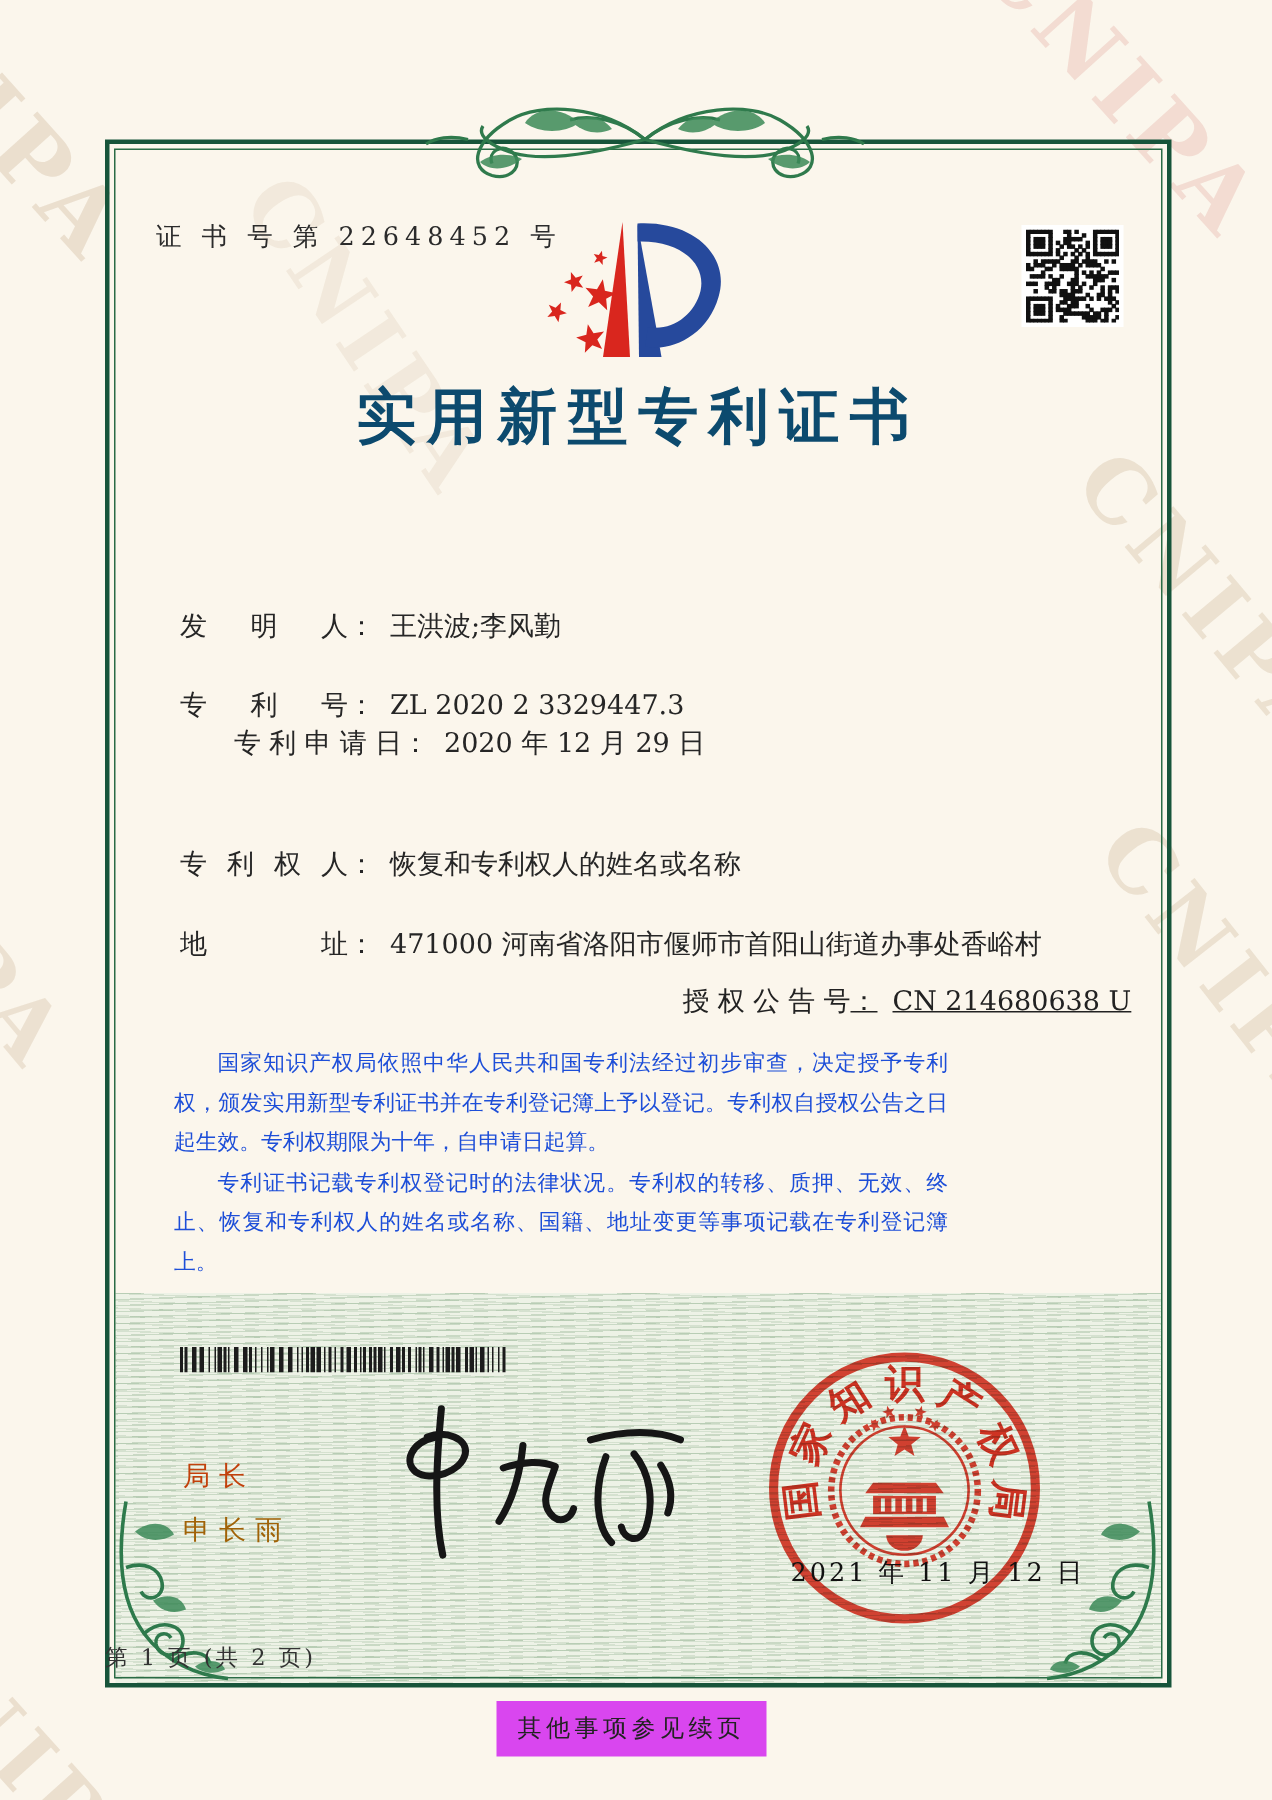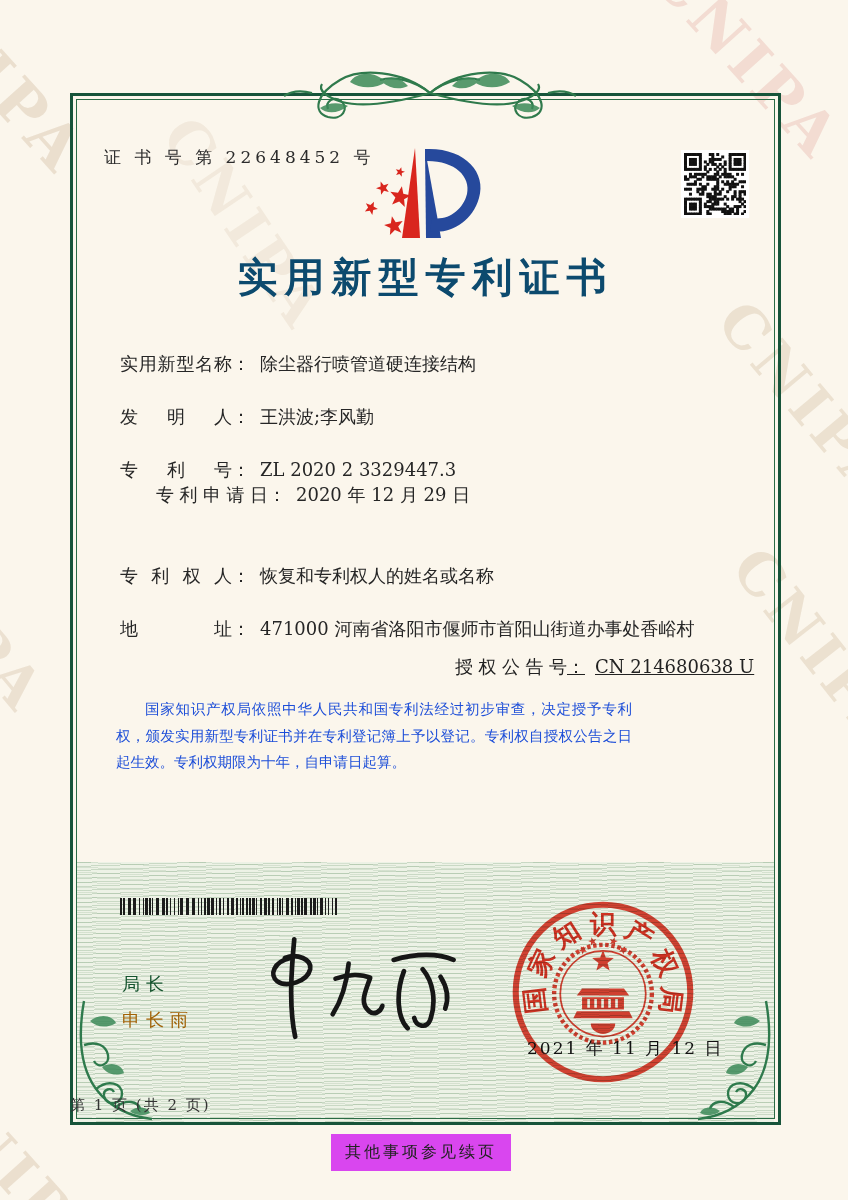--- a/index.html
+++ b/index.html
@@ -26,21 +26,21 @@
   .title{left:70px;top:250px;width:711px;text-align:center;font-size:40px;font-weight:bold;
          letter-spacing:7px;color:#0c4a6e;}
   .field-row{left:120px;font-size:18px;color:#262626;white-space:nowrap;}
   .field-label{display:inline-block;width:112px;text-align:justify;text-align-last:justify;}
   .field-value{margin-left:10px;}
   .grant-left{left:120px;top:655px;font-size:18px;white-space:nowrap;}
   .grant-right{left:455px;top:655px;font-size:18px;white-space:nowrap;text-decoration:underline;}
   .body-text{left:116px;top:696px;width:516px;font-size:14.5px;line-height:26.5px;
              color:#1d4ed8;text-align:justify;}
   .body-text p{margin:0;text-indent:2em;}
-  .director-title{left:122px;top:972px;font-size:18px;letter-spacing:6px;color:#14532d;}
+  .director-title{left:122px;top:972px;font-size:18px;letter-spacing:6px;color:#c2410c;}
   .director-name{left:122px;top:1008px;font-size:18px;letter-spacing:6px;color:#a16207;}
   .seal-date{left:527px;top:1037px;font-size:17px;letter-spacing:2px;color:#111;z-index:5;}
   .page-info{left:70px;top:1096px;width:711px;text-align:left;font-size:15px;letter-spacing:2px;color:#333;}
   .cont-note{left:331px;top:1134px;background:#d946ef;padding:8px 14px;font-size:16px;
              letter-spacing:3px;color:#222;z-index:3;}
   .qr-box{left:681px;top:150px;width:68px;height:68px;background:#ffffff;z-index:3;}
   .qr-box svg{position:absolute;left:3px;top:3px;}
   .logo{left:338px;top:134px;z-index:3;}
   .barcode{left:120px;top:898px;z-index:3;}
   .signature{left:238px;top:928px;z-index:4;}
@@ -428,23 +428,20 @@
         <rect x="42.16" y="59.52" width="3" height="3" fill="#111"></rect>
         <rect x="44.64" y="59.52" width="3" height="3" fill="#111"></rect>
         <rect x="49.60" y="59.52" width="3" height="3" fill="#111"></rect>
         <rect x="52.08" y="59.52" width="3" height="3" fill="#111"></rect>
         <rect x="57.04" y="59.52" width="3" height="3" fill="#111"></rect>
       </svg>
   </div>
 
   <div class="abs title">实用新型专利证书</div>
 
-  <div class="abs field-row" style="top:352px;">
-    <span class="field-label">实用新型名称</span><span>：</span><span class="field-value">除尘器行喷管道硬连接结构</span>
-  </div>
   <div class="abs field-row" style="top:405px;">
     <span class="field-label">发明人</span><span>：</span><span class="field-value">王洪波;李风勤</span>
   </div>
   <div class="abs field-row" style="top:458px;">
     <span class="field-label">专利号</span><span>：</span><span class="field-value">ZL 2020 2 3329447.3</span>
   </div>
   <div class="abs field-row" style="top:483px;margin-left:36px;">
     <span class="field-label">专利申请日</span><span>：</span><span class="field-value">2020 年 12 月 29 日</span>
   </div>
   <div class="abs field-row" style="top:564px;">
@@ -453,20 +450,21 @@
   <div class="abs field-row" style="top:617px;">
     <span class="field-label">地址</span><span>：</span><span class="field-value">471000 河南省洛阳市偃师市首阳山街道办事处香峪村</span>
   </div>
 
   <div class="abs grant-right">
     <span class="field-label">授权公告号</span><span>：</span><span class="field-value">CN 214680638 U</span>
   </div>
 
   <div class="abs body-text">
     <p>国家知识产权局依照中华人民共和国专利法经过初步审查，决定授予专利权，颁发实用新型专利证书并在专利登记簿上予以登记。专利权自授权公告之日起生效。专利权期限为十年，自申请日起算。</p>
+    <p>专利证书记载专利权登记时的法律状况。专利权的转移、质押、无效、终止、恢复和专利权人的姓名或名称、国籍、地址变更等事项记载在专利登记簿上。</p>
   </div>
 
   <svg class="abs barcode" id="barcode" width="218" height="17" viewBox="0 0 218 17">
       <rect x="0" y="0" width="2" height="17" fill="#1c1c1c"></rect>
       <rect x="3" y="0" width="2" height="17" fill="#1c1c1c"></rect>
       <rect x="8" y="0" width="3" height="17" fill="#1c1c1c"></rect>
       <rect x="13" y="0" width="3" height="17" fill="#1c1c1c"></rect>
       <rect x="19" y="0" width="1" height="17" fill="#1c1c1c"></rect>
       <rect x="23" y="0" width="1" height="17" fill="#1c1c1c"></rect>
       <rect x="25" y="0" width="3" height="17" fill="#1c1c1c"></rect>

